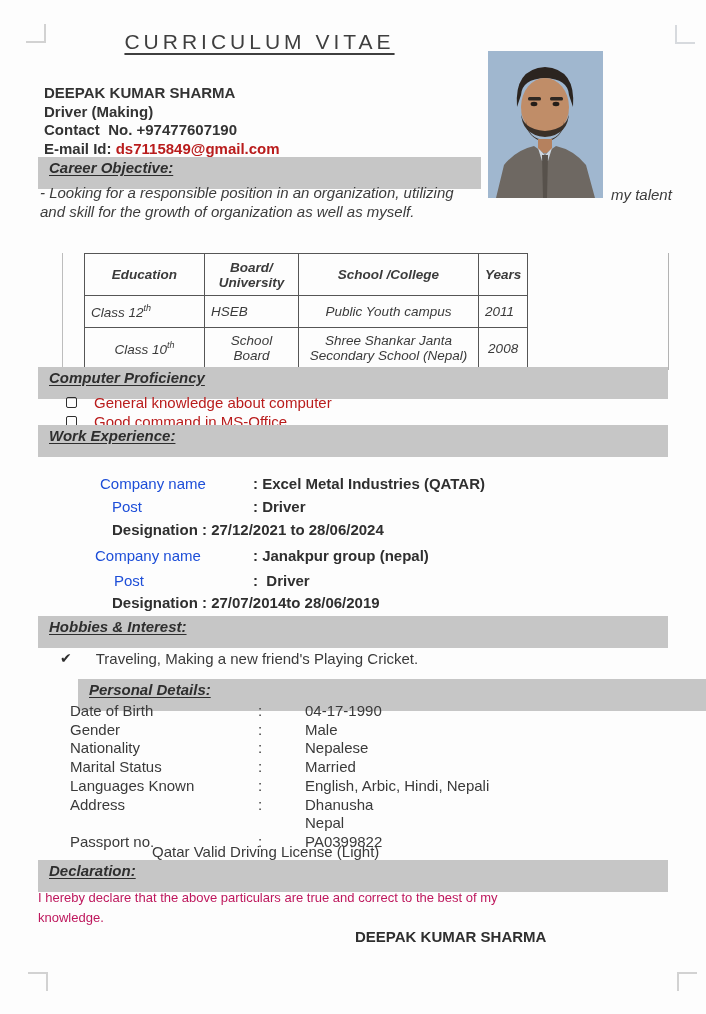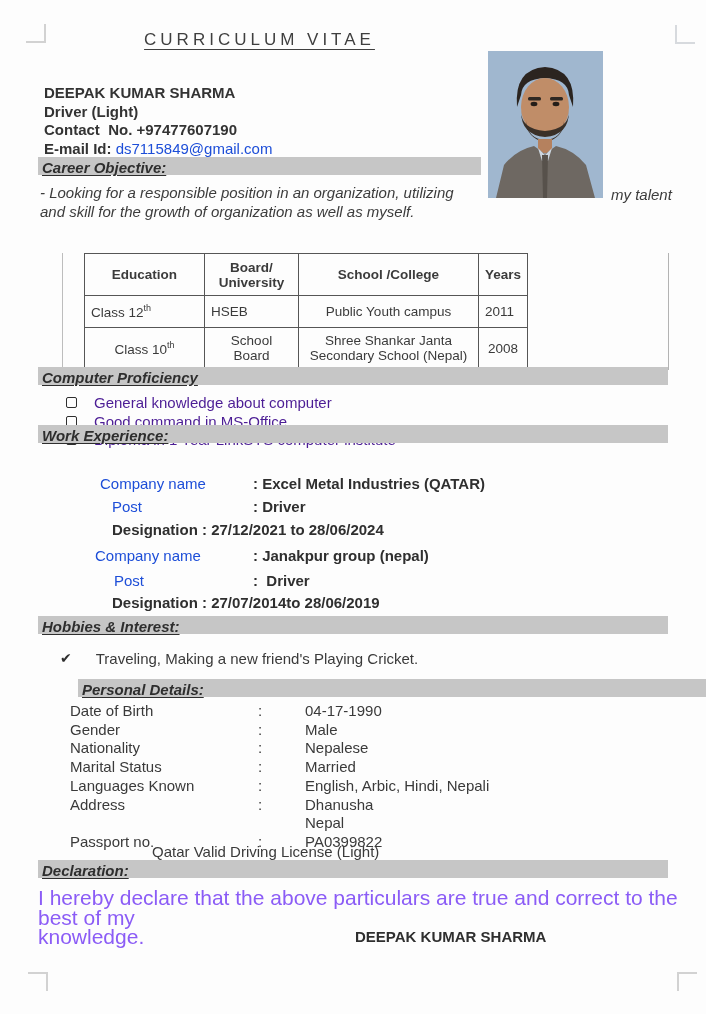--- a/index.html
+++ b/index.html
@@ -7,52 +7,52 @@
         font-family:"Liberation Sans","DejaVu Sans",sans-serif;color:#3a3a3a;}
 
   
   .corner{position:absolute;width:18px;height:17px;}
   .corner.tl{left:26px;top:24px;border-right:2px solid #d2d2d2;border-bottom:2px solid #d2d2d2;}
   .corner.tr{left:675px;top:25px;border-left:2px solid #d7dade;border-bottom:2px solid #d7dade;}
   .corner.bl{left:28px;top:972px;border-right:2px solid #d2d2d2;border-top:2px solid #d2d2d2;}
   .corner.br{left:677px;top:972px;border-left:2px solid #d2d2d2;border-top:2px solid #d2d2d2;}
 
   .title{position:absolute;left:38px;top:30px;width:443px;text-align:center;
-         font-size:17px;letter-spacing:4px;color:#3f3f3f;
+         font-size:21px;letter-spacing:4px;color:#3f3f3f;
          text-decoration:underline;text-underline-offset:4px;white-space:pre;}
 
   .idblock{position:absolute;left:44px;top:84px;font-size:15px;line-height:18.5px;font-weight:bold;color:#333;}
   .idblock .line{white-space:pre;}
-  .email-val{font-weight:normal;color:#1d4ed8;}
+  .email-val{font-weight:bold;color:#b91c1c;}
 
   .photo{position:absolute;left:488px;top:51px;width:115px;height:147px;}
 
-  .bar{position:absolute;left:38px;height:18px;background:#c6c6c6;line-height:21px;padding-left:4px;box-sizing:border-box;}
+  .bar{position:absolute;left:38px;height:32px;background:#c6c6c6;line-height:21px;padding-left:11px;box-sizing:border-box;}
   .bar .bar-label{font-style:italic;font-weight:bold;font-size:15px;color:#2e2e2e;
                   text-decoration:underline;text-underline-offset:2px;white-space:pre;}
   .bar.w-full{width:630px;}
   .bar.w-obj{width:443px;}
 
   .objective{position:absolute;left:40px;top:183px;width:452px;font-style:italic;
              font-size:15px;line-height:19px;color:#3c3c3c;white-space:pre-line;}
   .objective-tail{position:absolute;left:611px;top:186px;font-style:italic;font-size:15px;color:#3c3c3c;}
 
   
   .acad-frame{position:absolute;left:62px;top:253px;width:607px;height:117px;
               border-left:1px solid #bdbdbd;border-right:1px solid #b3b3b3;border-bottom:1px solid #b3b3b3;box-sizing:border-box;}
-  .acad-table{position:absolute;left:21px;top:0;border-collapse:collapse;color:#3b3b3b;padding-left:24px;}
+  .acad-table{position:absolute;left:21px;top:0;border-collapse:collapse;font-style:italic;color:#3b3b3b;padding-left:24px;}
   .acad-table th,.acad-table td{border:1px solid #565656;font-size:13.5px;padding:2px 6px;box-sizing:border-box;}
   .acad-table th{font-weight:bold;text-align:center;white-space:pre-line;}
   .col-edu{width:120px;} .col-board{width:94px;} .col-school{width:180px;} .col-year{width:49px;}
   .row-head{height:42px;} .row-1{height:32px;} .row-2{height:41px;}
   .row-1 td{text-align:left;} .row-1 td.c{text-align:center;}
   .row-2 td{text-align:center;white-space:pre-line;}
   sup{font-size:9px;}
 
-  .bullet-list{position:absolute;left:66px;top:394px;font-size:15px;line-height:17.5px;color:#4c1d95;}
+  .bullet-list{position:absolute;left:66px;top:394px;font-size:15px;line-height:17.5px;color:#b91c1c;}
   .bullet-item{display:flex;align-items:flex-start;margin-bottom:1px;}
   .sq-bullet{flex:0 0 9px;width:9px;height:9px;border:1.6px solid #2e2e2e;border-radius:2px;margin:3px 17px 0 0;}
 
   .work{position:absolute;left:38px;top:472px;width:620px;font-size:15px;color:#333;}
   .work .wrow{position:absolute;display:flex;}
   .wlabel{font-weight:normal;color:#1d4ed8;}
   .wval{font-weight:bold;color:#2f2f2f;white-space:pre;}
   .wdesig{font-weight:bold;color:#2f2f2f;white-space:pre;}
   .w1{top:3px;left:62px;} .w1 .wlabel{width:153px;}
   .w2{top:26px;left:74px;} .w2 .wlabel{width:141px;}
@@ -64,42 +64,42 @@
   .hobby{position:absolute;left:60px;top:650px;display:flex;font-size:15px;color:#3a3a3a;}
   .check-icon{font-weight:bold;color:#2e2e2e;margin-right:24px;font-size:14px;}
 
   .personal{position:absolute;left:70px;top:702px;width:560px;font-size:15px;line-height:18.7px;color:#3a3a3a;}
   .prow{display:flex;}
   .plabel{flex:0 0 188px;}
   .pcolon{flex:0 0 47px;}
   .pval{flex:1;white-space:pre-line;}
   .qatar-line{position:absolute;left:152px;top:843px;font-size:15px;color:#3a3a3a;}
 
-  .decl-text{position:absolute;left:38px;top:888px;width:644px;font-size:21px;line-height:19.5px;
-             color:#8b5cf6;white-space:pre-line;}
+  .decl-text{position:absolute;left:38px;top:888px;width:644px;font-size:13px;line-height:19.5px;
+             color:#be185d;white-space:pre-line;}
   .signature{position:absolute;left:355px;top:928px;font-size:15px;font-weight:bold;color:#2f2f2f;}
 
   .t-career{top:157px;} .t-academic{top:228px;} .t-computer{top:367px;} .t-work{top:425px;}
   .t-hobbies{top:616px;} .t-personal{top:679px;margin-left:40px;} .t-declaration{top:860px;}
 </style>
 </head>
 <body>
 
 <div class="page">
 
   <div class="corner tl"></div>
   <div class="corner tr"></div>
   <div class="corner bl"></div>
   <div class="corner br"></div>
 
   <div class="title">CURRICULUM VITAE</div>
 
   <div class="idblock">
     <div class="line">DEEPAK KUMAR SHARMA</div>
-    <div class="line">Driver (Light)</div>
+    <div class="line">Driver (Making)</div>
     <div class="line">Contact  No. +97477607190</div>
     <div class="line"><span>E-mail Id: </span><span class="email-val">ds7115849@gmail.com</span></div>
   </div>
 
   <div class="photo">
     <svg width="115" height="147" viewBox="0 0 115 147">
       <rect width="115" height="147" fill="#a2b9d1"></rect>
       <rect width="115" height="147" fill="#9db5cd" opacity="0.4"></rect>
       <path d="M29,56 Q26,18 57,16 Q88,18 85,56 L81,44 Q80,28 57,27 Q34,28 33,44 Z" fill="#2b241f"></path>
       <ellipse cx="57" cy="56" rx="24" ry="29" fill="#c08d68"></ellipse>

